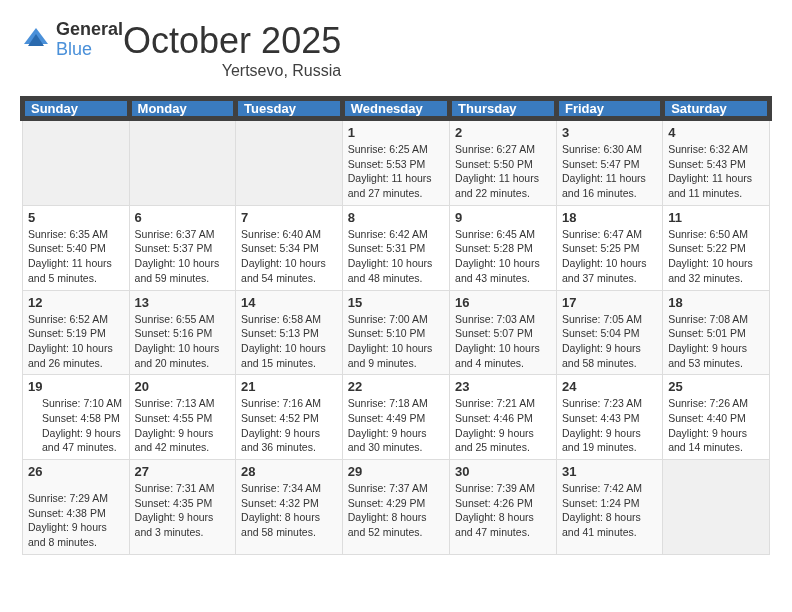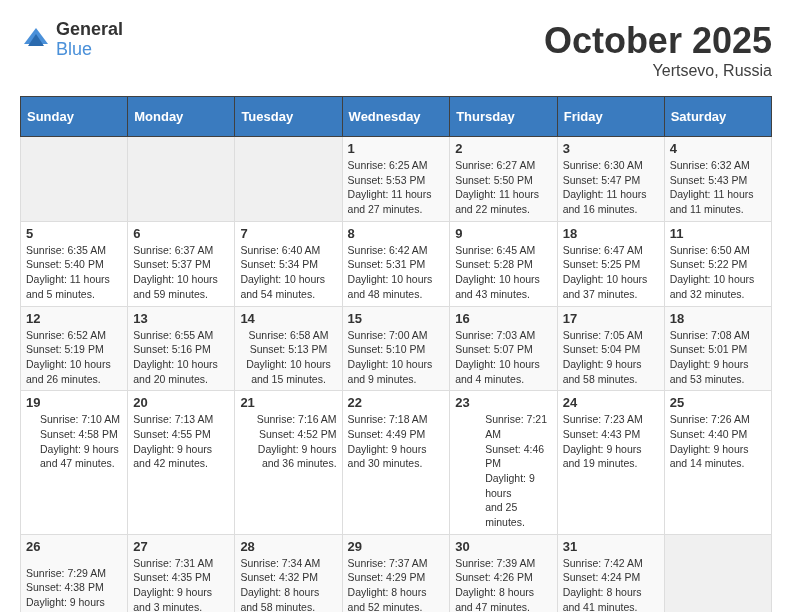--- a/index.html
+++ b/index.html
@@ -5,21 +5,20 @@
     * { box-sizing: border-box; margin: 0; padding: 0; }
     body {
       font-family: Arial, sans-serif;
       background: #fff;
       width: 792px;
       min-height: 612px;
       padding: 20px;
     }
     .header {
       display: flex;
-      justify-content: space-between;
       align-items: flex-start;
       margin-bottom: 16px;
     }
     .logo {
       display: flex;
       align-items: center;
     }
     .logo-text {
       display: flex;
       flex-direction: column;
@@ -38,40 +37,40 @@
     .logo-icon {
       width: 32px;
       height: 32px;
       margin-right: 4px;
     }
     .title-block {
       text-align: right;
     }
     .month-title {
       font-size: 36px;
-      font-weight: bold;
+      font-weight: normal;
       color: #333;
     }
     .location {
       font-size: 16px;
       color: #404040;
     }
     .calendar {
       width: 100%;
       border-collapse: collapse;
     }
     .calendar thead tr {
       background: #3a7bbf;
     }
     .calendar thead th {
       color: #fff;
       font-size: 13px;
       font-weight: bold;
-      padding: 12px 6px;
-      border: 1px solid #404040;
+      padding: 0 6px;
+      border: 5px solid #404040;
       text-align: left;
     }
     .calendar tbody td {
       width: 108px;
       vertical-align: top;
       border: 1px solid #ddd;
       padding: 4px 5px;
       font-size: 11px;
       color: #333;
       background: #fff;
@@ -226,21 +225,21 @@
         </td>
         <td>
           <span class="day-num">13</span>
           <div class="day-info" style="white-space: pre-line;">Sunrise: 6:55 AM
 Sunset: 5:16 PM
 Daylight: 10 hours
 and 20 minutes.</div>
         </td>
         <td>
           <span class="day-num">14</span>
-          <div class="day-info" style="white-space: pre-line; text-align: center;">Sunrise: 6:58 AM
+          <div class="day-info" style="white-space: pre-line;">Sunrise: 6:58 AM
 Sunset: 5:13 PM
 Daylight: 10 hours
 and 15 minutes.</div>
         </td>
         <td>
           <span class="day-num">15</span>
           <div class="day-info" style="white-space: pre-line;">Sunrise: 7:00 AM
 Sunset: 5:10 PM
 Daylight: 10 hours
 and 9 minutes.</div>
@@ -277,35 +276,35 @@
         </td>
         <td>
           <span class="day-num">20</span>
           <div class="day-info" style="white-space: pre-line;">Sunrise: 7:13 AM
 Sunset: 4:55 PM
 Daylight: 9 hours
 and 42 minutes.</div>
         </td>
         <td>
           <span class="day-num">21</span>
-          <div class="day-info" style="white-space: pre-line; text-align: right;">Sunrise: 7:16 AM
+          <div class="day-info" style="white-space: pre-line;">Sunrise: 7:16 AM
 Sunset: 4:52 PM
 Daylight: 9 hours
 and 36 minutes.</div>
         </td>
         <td>
           <span class="day-num">22</span>
           <div class="day-info" style="white-space: pre-line;">Sunrise: 7:18 AM
 Sunset: 4:49 PM
 Daylight: 9 hours
 and 30 minutes.</div>
         </td>
         <td>
           <span class="day-num">23</span>
-          <div class="day-info" style="white-space: pre-line; margin-left: 30px;">Sunrise: 7:21 AM
+          <div class="day-info" style="white-space: pre-line;">Sunrise: 7:21 AM
 Sunset: 4:46 PM
 Daylight: 9 hours
 and 25 minutes.</div>
         </td>
         <td>
           <span class="day-num">24</span>
           <div class="day-info" style="white-space: pre-line;">Sunrise: 7:23 AM
 Sunset: 4:43 PM
 Daylight: 9 hours
 and 19 minutes.</div>
@@ -350,20 +349,20 @@
         <td>
           <span class="day-num">30</span>
           <div class="day-info" style="white-space: pre-line;">Sunrise: 7:39 AM
 Sunset: 4:26 PM
 Daylight: 8 hours
 and 47 minutes.</div>
         </td>
         <td>
           <span class="day-num">31</span>
           <div class="day-info" style="white-space: pre-line;">Sunrise: 7:42 AM
-Sunset: 4:24 PM
+Sunset: 1:24 PM
 Daylight: 8 hours
 and 41 minutes.</div>
         </td>
         <td class="empty-cell"></td>
       </tr>
     </tbody>
 </table>
 
 </body></html>

